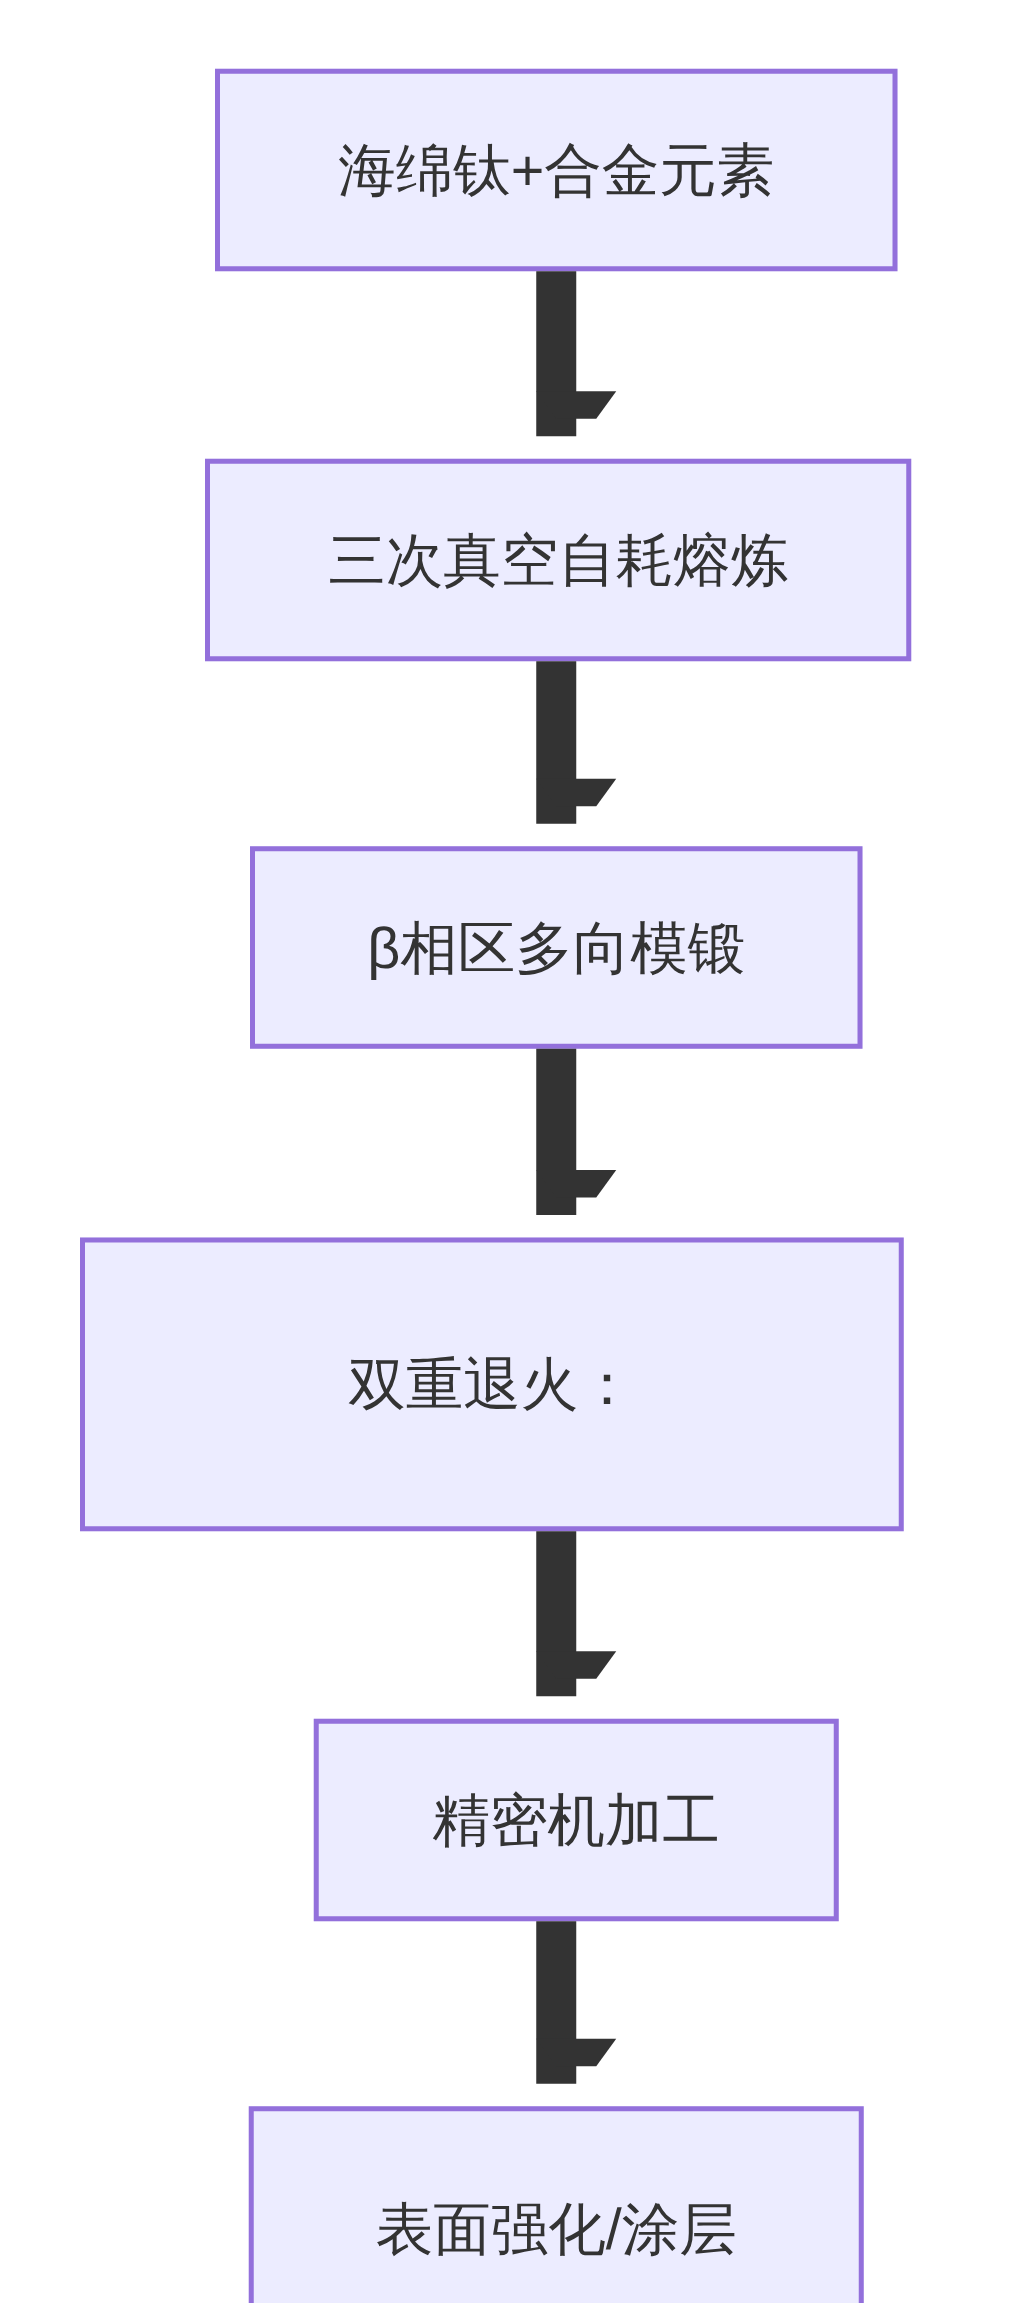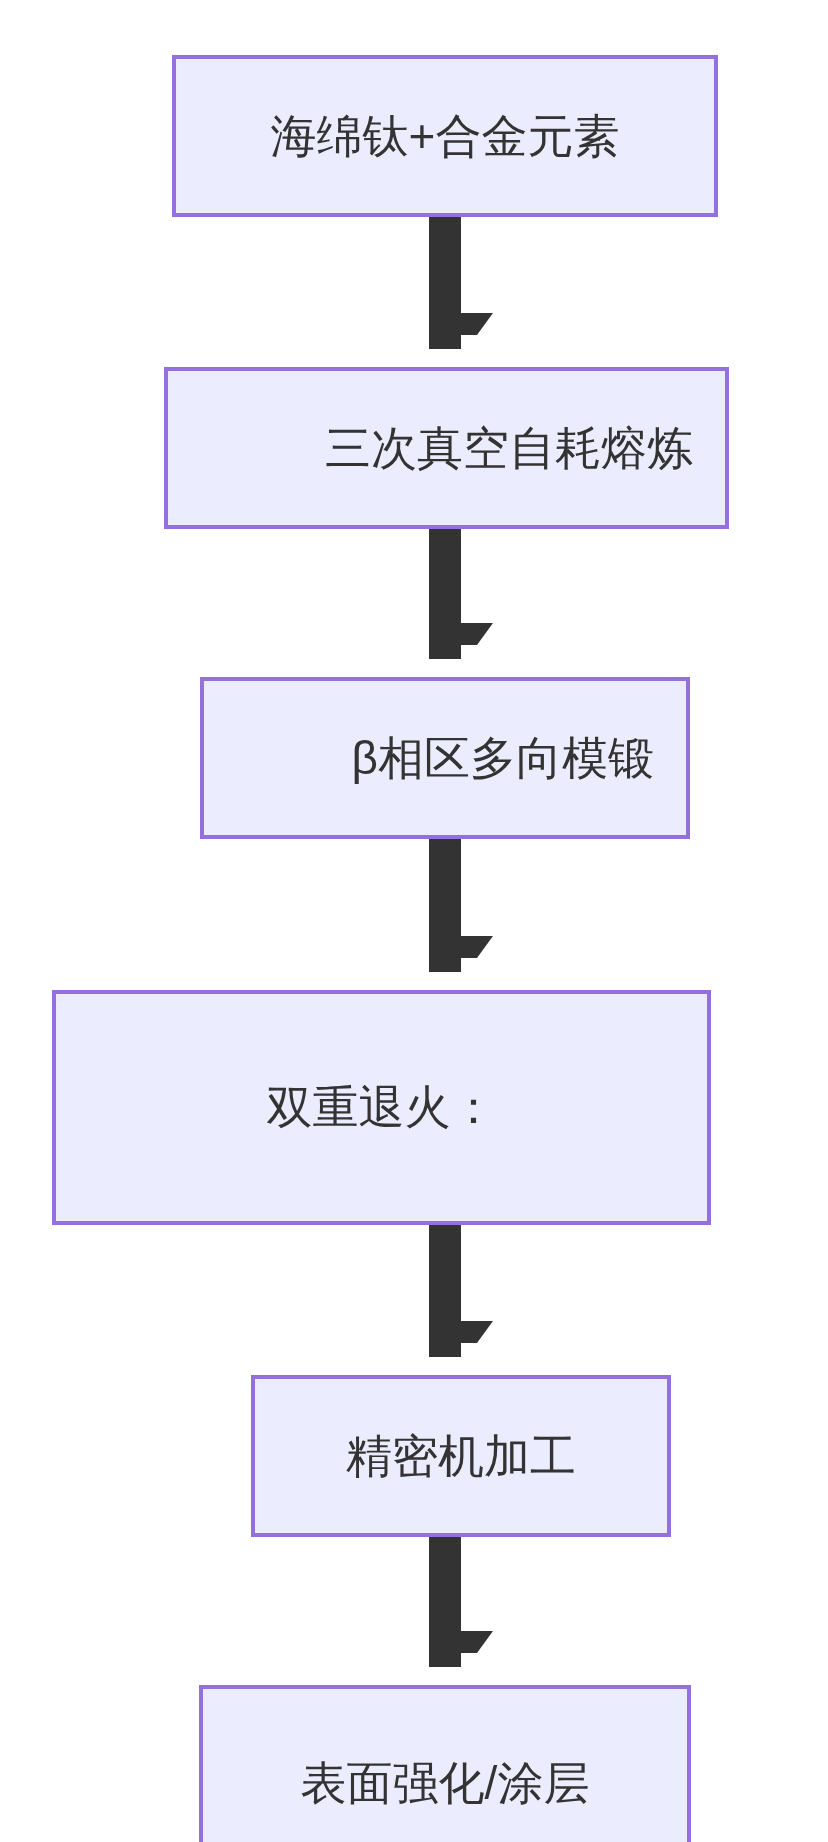--- a/index.html
+++ b/index.html
@@ -28,23 +28,23 @@
     color: var(--text-color);
     font-size: 46px;
     line-height: 1.35;
     display: flex;
     flex-direction: column;
     align-items: center;
     justify-content: center;
     text-align: center;
   }
   .node1 { left: 140px; top:   23px; width: 546px; height: 162px; }
-  .node2 { left: 132px; top:  335px; width: 565px; height: 162px; align-items: flex-end; }
-  .node3 { left: 168px; top:  645px; width: 490px; height: 162px; align-items: flex-end; }
-  .node4 { left:  20px; top:  958px; width: 659px; height: 235px; }
+  .node2 { left: 132px; top:  335px; width: 565px; height: 162px; }
+  .node3 { left: 168px; top:  645px; width: 490px; height: 162px; }
+  .node4 { left:  32px; top:  958px; width: 659px; height: 235px; }
   .node5 { left: 219px; top: 1343px; width: 420px; height: 162px; }
   .node6 { left: 167px; top: 1653px; width: 492px; height: 196px; }
 
   .arrow {
     position: absolute;
     left: 397px;           
     width: 32px;
   }
   .arrow .line {
     position: absolute;

